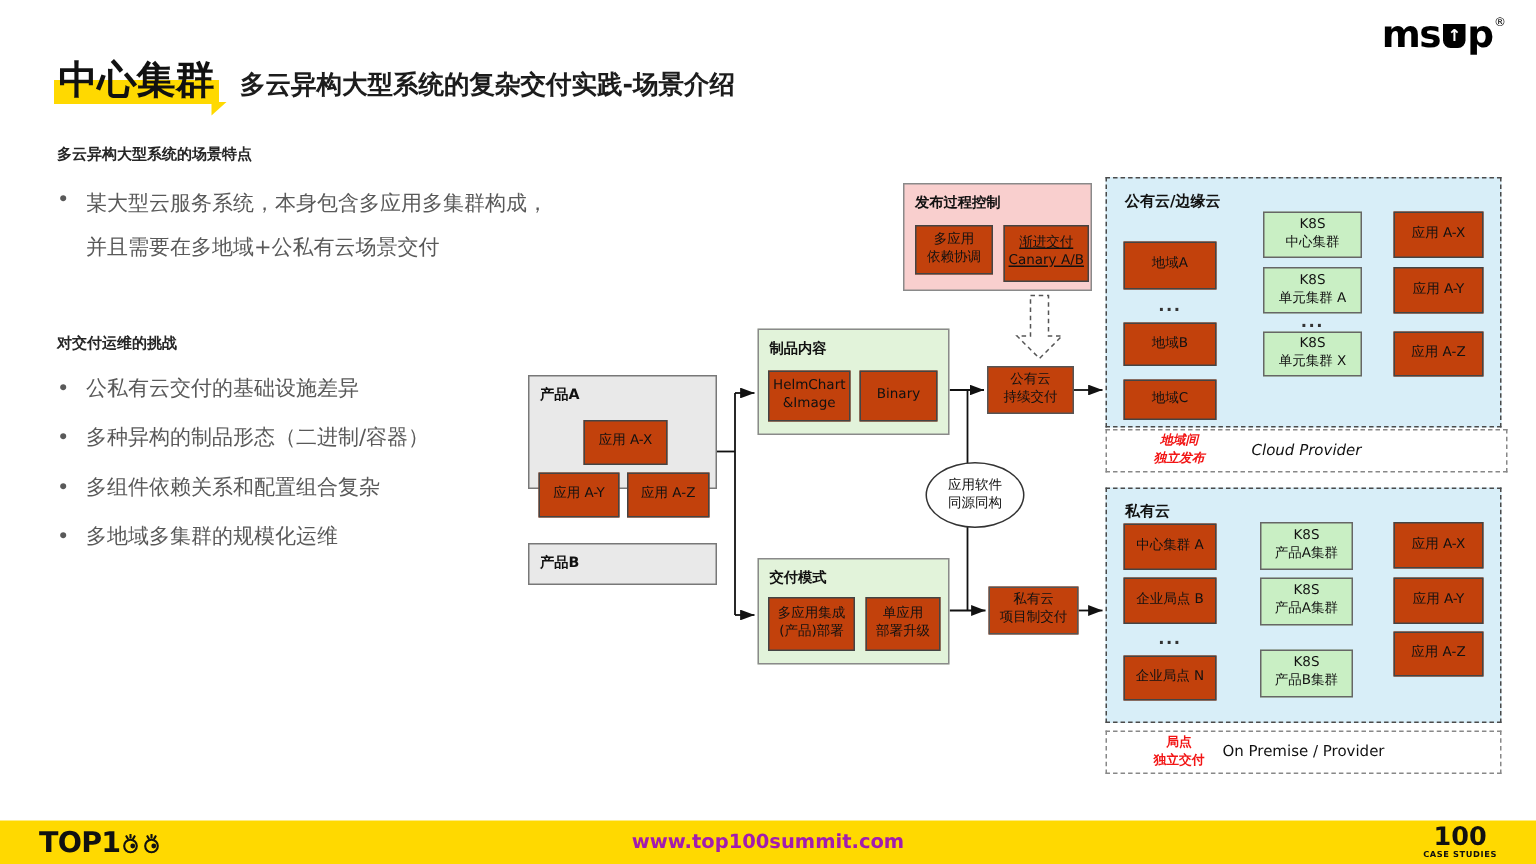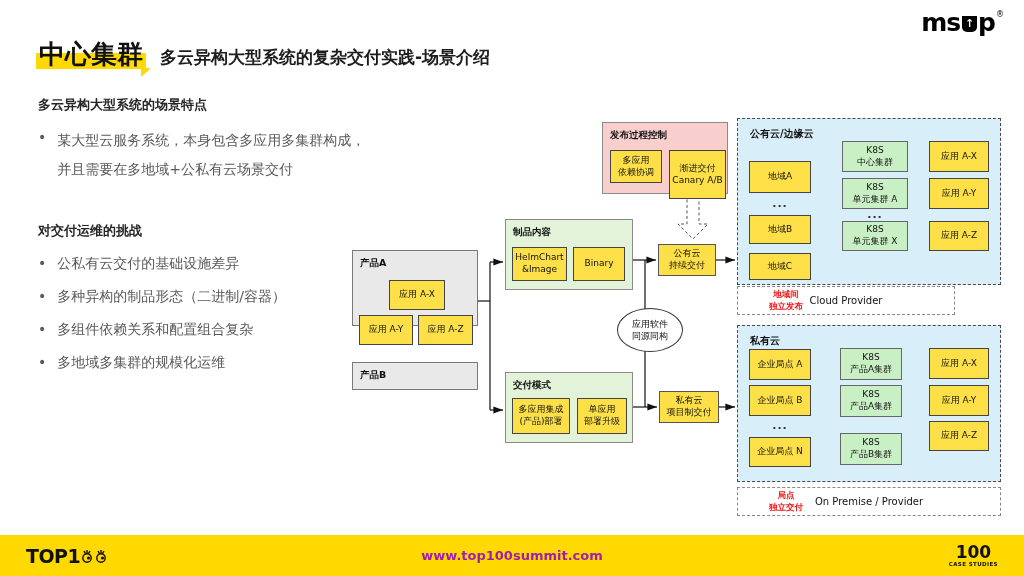--- a/index.html
+++ b/index.html
@@ -17,49 +17,49 @@
   .sub-title{font-size:17px;font-weight:600;color:#1c1c1c;margin-left:14px;}
   .brand{position:absolute;right:20px;top:8px;display:flex;align-items:flex-start;color:#000;}
   .brand .bseg{font-size:25px;font-weight:800;letter-spacing:-1px;line-height:30px;}
   .brand .ubox{display:inline-block;width:15px;height:16px;background:#000;border-radius:0 0 5px 5px;
                position:relative;margin:8px 1px 0 2px;}
   .brand .ubox span{position:absolute;left:0;right:0;top:1px;text-align:center;color:#fff;
                font-size:11px;font-weight:bold;line-height:14px;}
   .brand .reg{font-size:8px;margin-left:1px;margin-top:2px;}
 
   
-  .sec-h{font-size:13px;font-weight:bold;color:#262626;margin:0 0 12px 0;}
+  .sec-h{font-size:10px;font-weight:bold;color:#262626;margin:0 0 12px 0;}
   .bul{display:flex;font-size:14px;color:#595959;line-height:1.65;margin-bottom:10px;}
   .bul .dot{margin-right:11px;}
   .feature-text{line-height:2.1;}
 
   
   .cell{display:flex;align-items:center;justify-content:center;text-align:center;
-        white-space:pre-line;line-height:1.3;font-size:9px;color:#111;background:#fde047;
+        white-space:pre-line;line-height:1.3;font-size:9px;color:#111;background:#c2410c;
         border:1px solid #444;}
   .cell.green{background:#C9EFC4;border-color:#666;}
   .gray-panel{background:#E9E9E9;border:1px solid #787878;}
   .green-panel{background:#E2F3DA;border:1px solid #8a8a8a;}
   .pink-panel{background:#F9CFCE;border:1px solid #8a8a8a;padding-left:16px;}
   .ptitle{position:absolute;left:7px;top:6px;font-weight:bold;font-size:9.5px;color:#111;}
   .cloud-area{background:#D8EEF8;border:1px dashed #4a4a4a;}
   .atitle{position:absolute;left:12px;top:8px;font-weight:bold;font-size:10px;color:#111;}
   .strip{background:#fff;border:1px dashed #888;}
   .note{position:absolute;left:12px;top:2px;width:72px;text-align:center;font-size:8.5px;
         font-weight:bold;color:#f21515;white-space:pre-line;line-height:1.4;}
   .slabel{position:absolute;left:0;right:0;top:8px;text-align:center;font-size:10px;color:#111;}
   .dots{display:flex;align-items:center;justify-content:center;font-size:11px;color:#333;
         letter-spacing:1px;font-weight:bold;}
   .ellipse{border:1px solid #333;border-radius:50%;background:#fff;display:flex;align-items:center;
         justify-content:center;white-space:pre-line;text-align:center;font-size:9px;line-height:1.35;color:#111;}
   svg.wires{position:absolute;left:0;top:0;z-index:1;pointer-events:none;}
   .lvl2{z-index:2;}
 
   
-  .footer{position:absolute;left:0;right:0;bottom:0;height:41px;background:#FFD900;
+  .footer{position:absolute;left:0;right:0;bottom:0;height:29px;background:#FFD900;
           display:flex;align-items:center;justify-content:space-between;padding:0 26px;box-sizing:border-box;}
   .t100{display:flex;align-items:center;}
   .t100 .ttxt{font-size:19px;font-weight:800;color:#111;letter-spacing:-0.5px;}
   .footer-url{position:absolute;left:0;right:0;text-align:center;font-weight:bold;
           font-size:13px;color:#a21caf;}
   .cs-logo{text-align:center;color:#111;line-height:1;position:relative;z-index:1;}
   .cs-logo .big{font-size:17px;font-weight:800;letter-spacing:0;}
   .cs-logo .small{font-size:5.5px;letter-spacing:0.4px;margin-top:1px;font-weight:bold;}
 </style>
 </head>
@@ -151,21 +151,21 @@
     <div class="abs cell" style="left:65px;top:64px;width:55px;height:30px;">应用 A-Z</div>
   </div>
   <div class="abs gray-panel lvl2" style="left:352px;top:362px;width:126px;height:28px;">
     <span class="ptitle">产品B</span>
   </div>
 
   <div class="abs pink-panel lvl2" style="left:602px;top:122px;width:126px;height:72px;">
     <span class="ptitle">发布过程控制</span>
     <div class="abs cell" style="left:7px;top:27px;width:52px;height:33px;">多应用
 依赖协调</div>
-    <div class="abs cell" style="left:66px;top:27px;width:57px;height:49px;">渐进交付
+    <div class="abs cell" style="left:66px;top:27px;width:57px;height:38px;text-decoration:underline;">渐进交付
 Canary A/B</div>
   </div>
 
   <div class="abs green-panel lvl2" style="left:505px;top:219px;width:128px;height:71px;">
     <span class="ptitle">制品内容</span>
     <div class="abs cell" style="left:6px;top:27px;width:55px;height:34px;">HelmChart
 &amp;Image</div>
     <div class="abs cell" style="left:67px;top:27px;width:52px;height:34px;">Binary</div>
   </div>
 
@@ -194,29 +194,29 @@
 中心集群</div>
     <div class="abs cell green" style="left:104px;top:59px;width:66px;height:31px;">K8S
 单元集群 A</div>
     <div class="abs dots" style="left:104px;top:89px;width:66px;height:13px;">...</div>
     <div class="abs cell green" style="left:104px;top:102px;width:66px;height:30px;">K8S
 单元集群 X</div>
     <div class="abs cell" style="left:191px;top:22px;width:60px;height:31px;">应用 A-X</div>
     <div class="abs cell" style="left:191px;top:59px;width:60px;height:31px;">应用 A-Y</div>
     <div class="abs cell" style="left:191px;top:102px;width:60px;height:30px;">应用 A-Z</div>
   </div>
-  <div class="abs strip lvl2" style="left:737px;top:286px;width:218px;height:29px;">
+  <div class="abs strip lvl2" style="left:737px;top:286px;width:268px;height:29px;font-style:italic;">
     <span class="note">地域间
 独立发布</span>
     <span class="slabel">Cloud Provider</span>
   </div>
 
   <div class="abs cloud-area lvl2" style="left:737px;top:325px;width:264px;height:157px;">
     <span class="atitle">私有云</span>
-    <div class="abs cell" style="left:11px;top:23px;width:62px;height:31px;">企业局点 A</div>
+    <div class="abs cell" style="left:11px;top:23px;width:62px;height:31px;">中心集群 A</div>
     <div class="abs cell" style="left:11px;top:59px;width:62px;height:31px;">企业局点 B</div>
     <div class="abs dots" style="left:11px;top:92px;width:62px;height:14px;">...</div>
     <div class="abs cell" style="left:11px;top:111px;width:62px;height:30px;">企业局点 N</div>
     <div class="abs cell green" style="left:102px;top:22px;width:62px;height:32px;">K8S
 产品A集群</div>
     <div class="abs cell green" style="left:102px;top:59px;width:62px;height:32px;">K8S
 产品A集群</div>
     <div class="abs cell green" style="left:102px;top:107px;width:62px;height:32px;">K8S
 产品B集群</div>
     <div class="abs cell" style="left:191px;top:22px;width:60px;height:31px;">应用 A-X</div>

